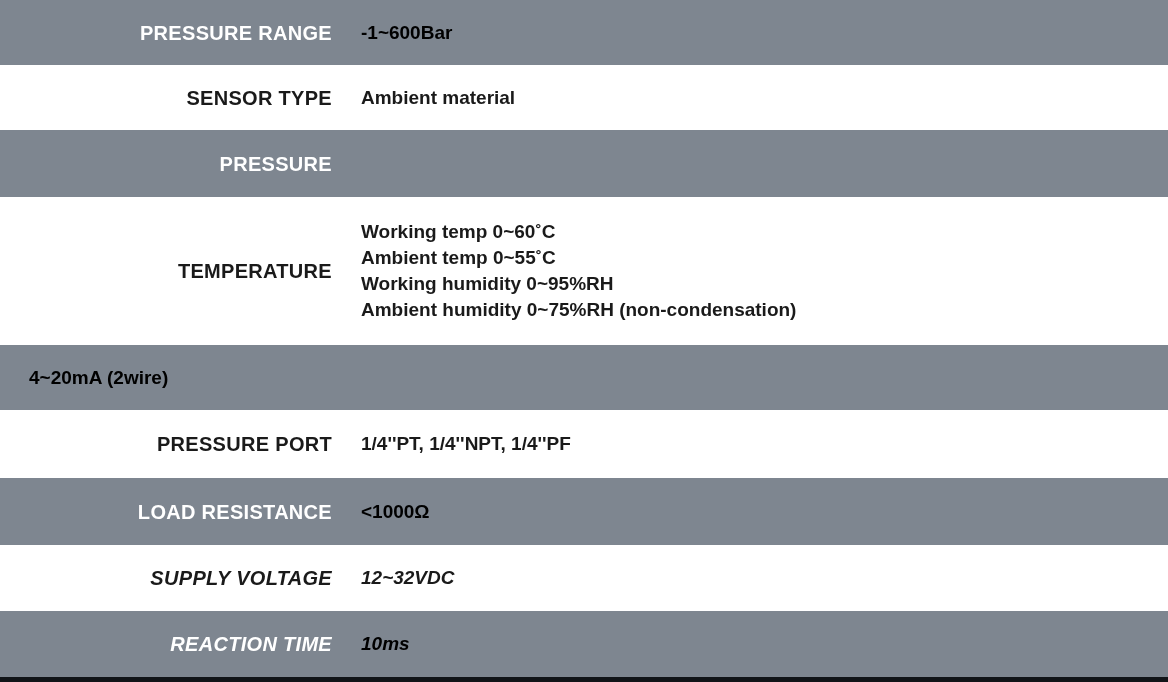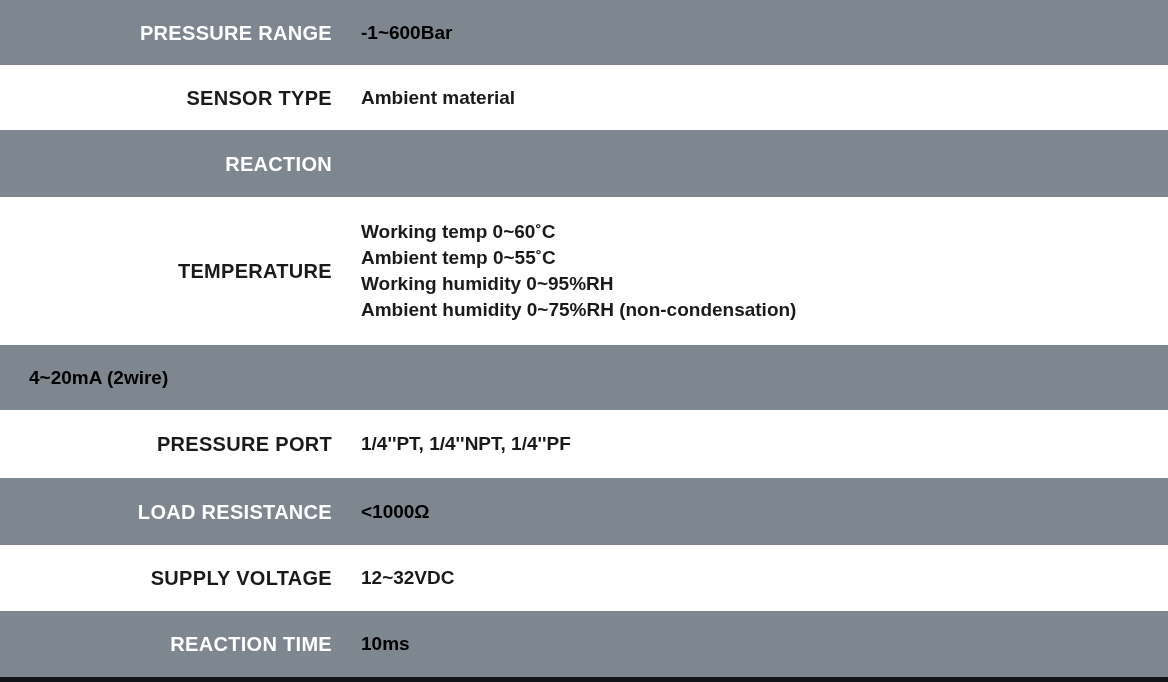--- a/index.html
+++ b/index.html
@@ -53,21 +53,21 @@
     font-size: 19px;
     font-weight: bold;
     line-height: 26px;
     box-sizing: border-box;
     white-space: pre-line;
   }
   .spec-row.gray .row-value { color: #000000; }
   .spec-row.white .row-value { color: #1a1a1a; }
 
   .row-h65  { height: 65px; }
-  .row-h66  { height: 66px; }
+  .row-h66  { height: 66px; font-style: italic; }
   .row-h67  { height: 67px; }
   .row-h68  { height: 68px; justify-content: space-between; }
   .row-h148 { height: 148px; }
 
   .bottom-strip {
     position: absolute;
     left: 0;
     bottom: 0;
     width: 1168px;
     height: 5px;
@@ -80,21 +80,21 @@
 <div class="spec-table" id="spec-table">
     <div class="spec-row gray row-h65">
       <div class="row-label">PRESSURE RANGE</div>
       <div class="row-value">-1~600Bar</div>
     </div>
     <div class="spec-row white row-h65">
       <div class="row-label">SENSOR TYPE</div>
       <div class="row-value">Ambient material</div>
     </div>
     <div class="spec-row gray row-h67">
-      <div class="row-label">REACTION</div>
+      <div class="row-label">PRESSURE</div>
     </div>
     <div class="spec-row white row-h148">
       <div class="row-label">TEMPERATURE</div>
       <div class="row-value">Working temp 0~60˚C
 Ambient temp 0~55˚C
 Working humidity 0~95%RH
 Ambient humidity 0~75%RH (non-condensation)</div>
     </div>
     <div class="spec-row gray row-h65">
       <div class="row-value">4~20mA (2wire)</div>

